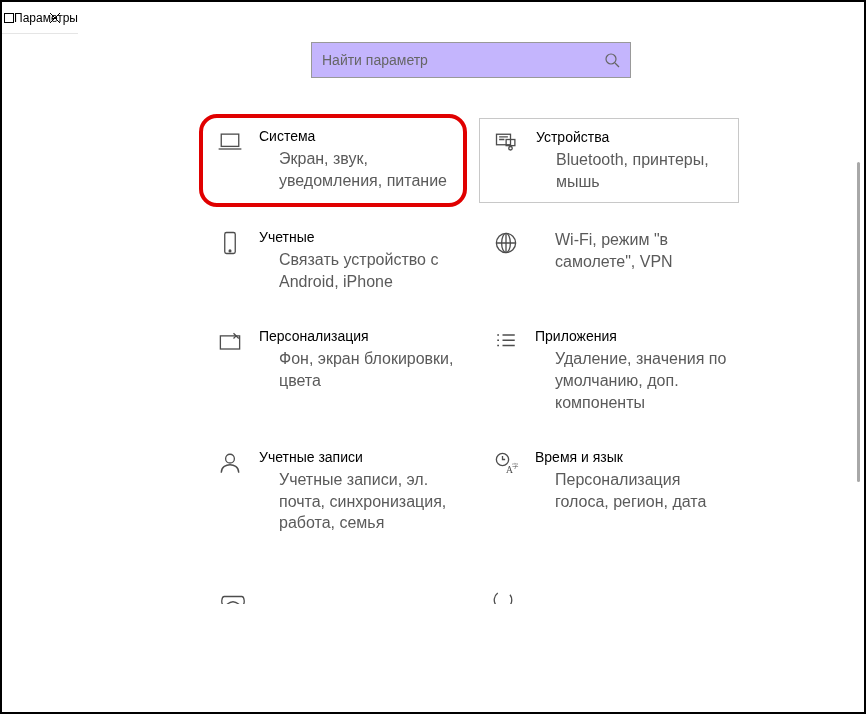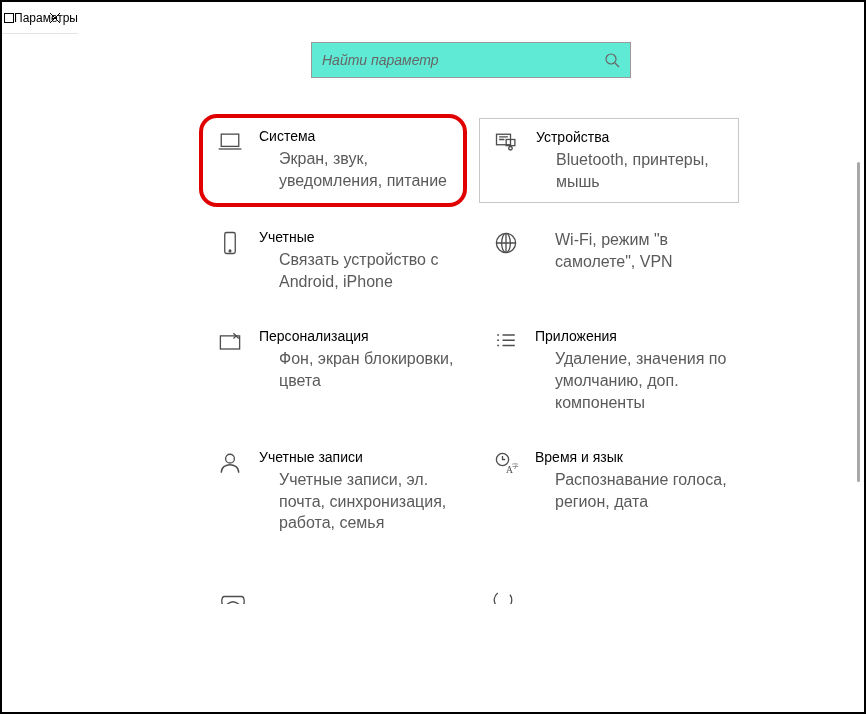--- a/index.html
+++ b/index.html
@@ -27,25 +27,24 @@
   .win-btn {
     width: 46px; height: 32px; display: flex; align-items: center; justify-content: center;
     font-size: 13px; color: #000;
   }
   .content { flex: 1; overflow: hidden; position: relative; }
   .search-wrap {
     display: flex; justify-content: center; margin-top: 40px; margin-bottom: 40px;
   }
   .search {
     width: 320px; height: 36px;
-    border: 1px solid #999; background: #5eead4;
+    border: 1px solid #999; background: #c4b5fd;
     display: flex; align-items: center; padding: 0 10px;
     color: #666; font-size: 14px;
     justify-content: space-between;
-    font-style: italic;
   }
   .grid {
     display: grid;
     grid-template-columns: 260px 260px;
     column-gap: 10px;
     row-gap: 42px;
     justify-content: center;
     padding: 0 40px;
     gap: 16px;
   }
@@ -218,21 +217,21 @@
         <div class="icon-slot">
             <svg width="28" height="28" viewBox="0 0 32 32" fill="none" stroke="#4d4d4d" stroke-width="1.5">
               <circle cx="12" cy="12" r="7"></circle>
               <path d="M12 8 V12 H15"></path>
               <text x="16" y="27" font-size="11" fill="#4d4d4d" stroke="none" font-family="Segoe UI">А</text>
               <text x="23" y="22" font-size="7" fill="#4d4d4d" stroke="none" font-family="Segoe UI">字</text>
             </svg>
           </div>
         <div class="text-slot">
           <div class="title">Время и язык</div>
-          <div class="desc">Распознавание голоса, регион, дата</div>
+          <div class="desc">Персонализация голоса, регион, дата</div>
         </div>
       </div>
 
     </div>
 
     <div class="cut-row">
       <div class="tile">
         <div class="icon-slot">
             <svg width="28" height="28" viewBox="0 0 32 32" fill="none" stroke="#4d4d4d" stroke-width="1.5">
               <path d="M6 12 C3 12 2 20 5 22 C8 24 10 18 16 18 C22 18 24 24 27 22 C30 20 29 12 26 12 Z"></path>

